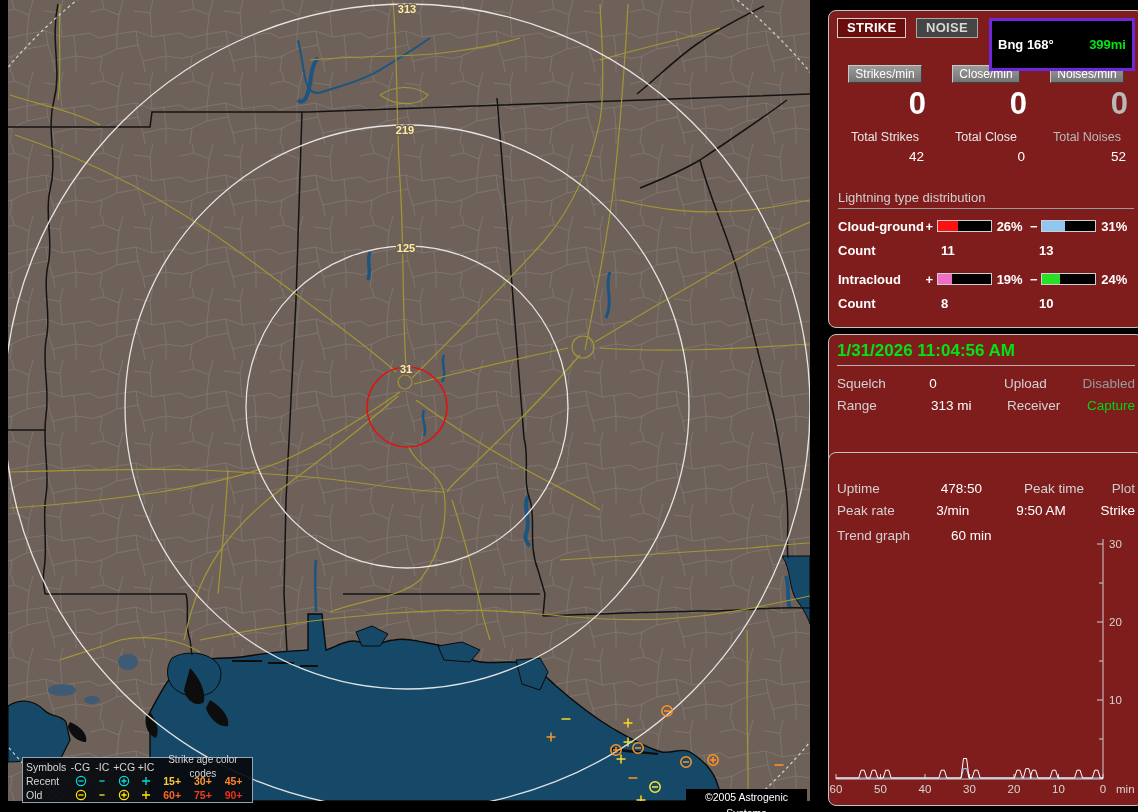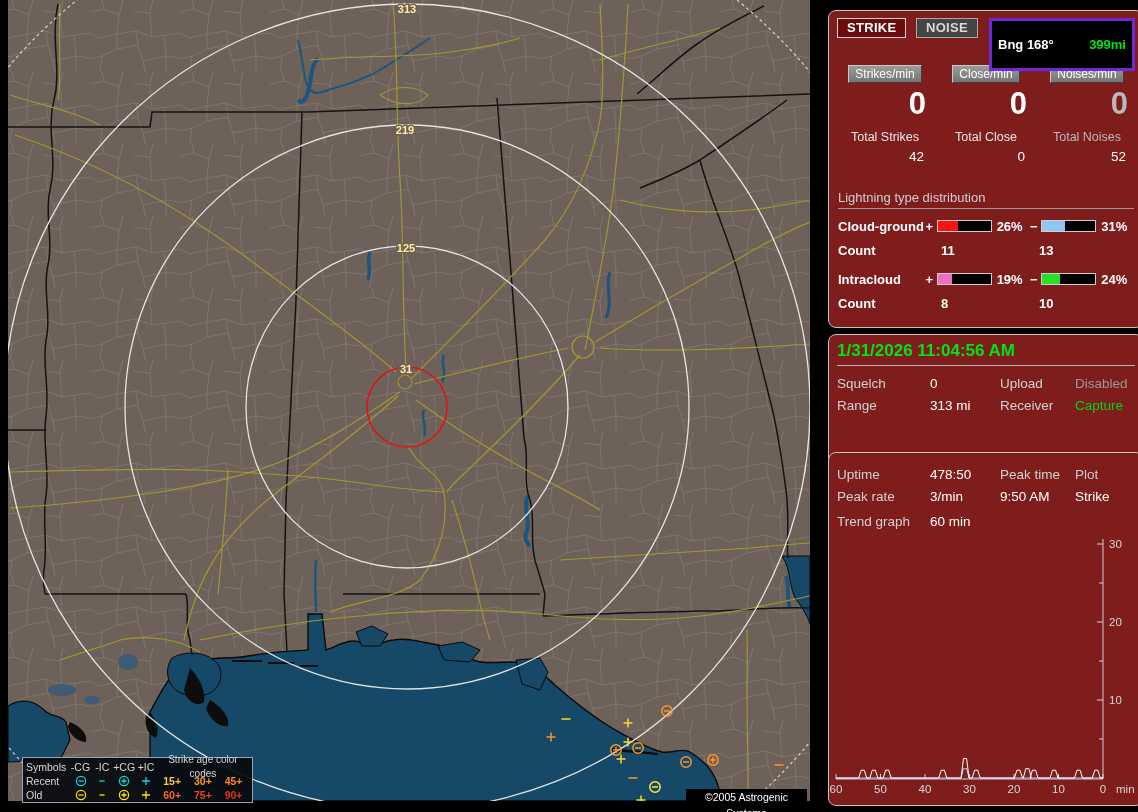--- a/index.html
+++ b/index.html
@@ -44,21 +44,21 @@
   .dbar>i{display:block;height:10px;}
   .dpct{width:34px;font:bold 13px "Liberation Sans",sans-serif;padding-left:2px;}
   .crow{display:flex;margin-top:9px;font:bold 13px "Liberation Sans",sans-serif;}
   .clabel{width:90px;}
   .c1{width:100px;padding-left:13px;box-sizing:border-box;}
   .c2{padding-left:11px;}
   
   .dt{font:bold 17px "Liberation Sans",sans-serif;color:#00e414;
       margin:6px 8px 0 8px;border-bottom:1px solid #b5b5b5;padding-bottom:4px;}
   .grid{margin:10px 8px 0 8px;font:13.5px "Liberation Sans",sans-serif;}
-  .grow{display:flex;margin-bottom:7px;}
+  .grow{display:flex;margin-bottom:7px;gap:21px;}
   .gl1{width:93px;color:#d2d2d2;}
   .gv1{width:70px;color:#fff;}
   .gl2{width:75px;color:#d2d2d2;}
   .gv2{color:#fff;}
   .dim{color:#9a9a9a;text-align:right;}
   .ok{color:#00d414;}
   #trend{position:absolute;left:0;top:0;}
   
   #legend{position:absolute;left:22px;top:757px;width:231px;height:46px;
           background:rgba(8,10,14,.93);border:1px solid #94a4b4;
@@ -375,21 +375,21 @@
     <div class="grow">
       <span class="gl1">Range</span>
       <span class="gv1">313 mi</span>
       <span class="gl2">Receiver</span>
       <span class="gv2 ok">Capture</span>
     </div>
   </div>
 </div>
 
 <div class="panel" id="p3">
-  <div class="grid" style="margin-top:14px;">
+  <div class="grid" style="margin-top:28px;">
     <div class="grow">
       <span class="gl1">Uptime</span>
       <span class="gv1">478:50</span>
       <span class="gl2">Peak time</span>
       <span class="gv2 dim" style="color:#c9c9c9">Plot</span>
     </div>
     <div class="grow">
       <span class="gl1">Peak rate</span>
       <span class="gv1">3/min</span>
       <span class="gl2" style="color:#fff">9:50 AM</span>

